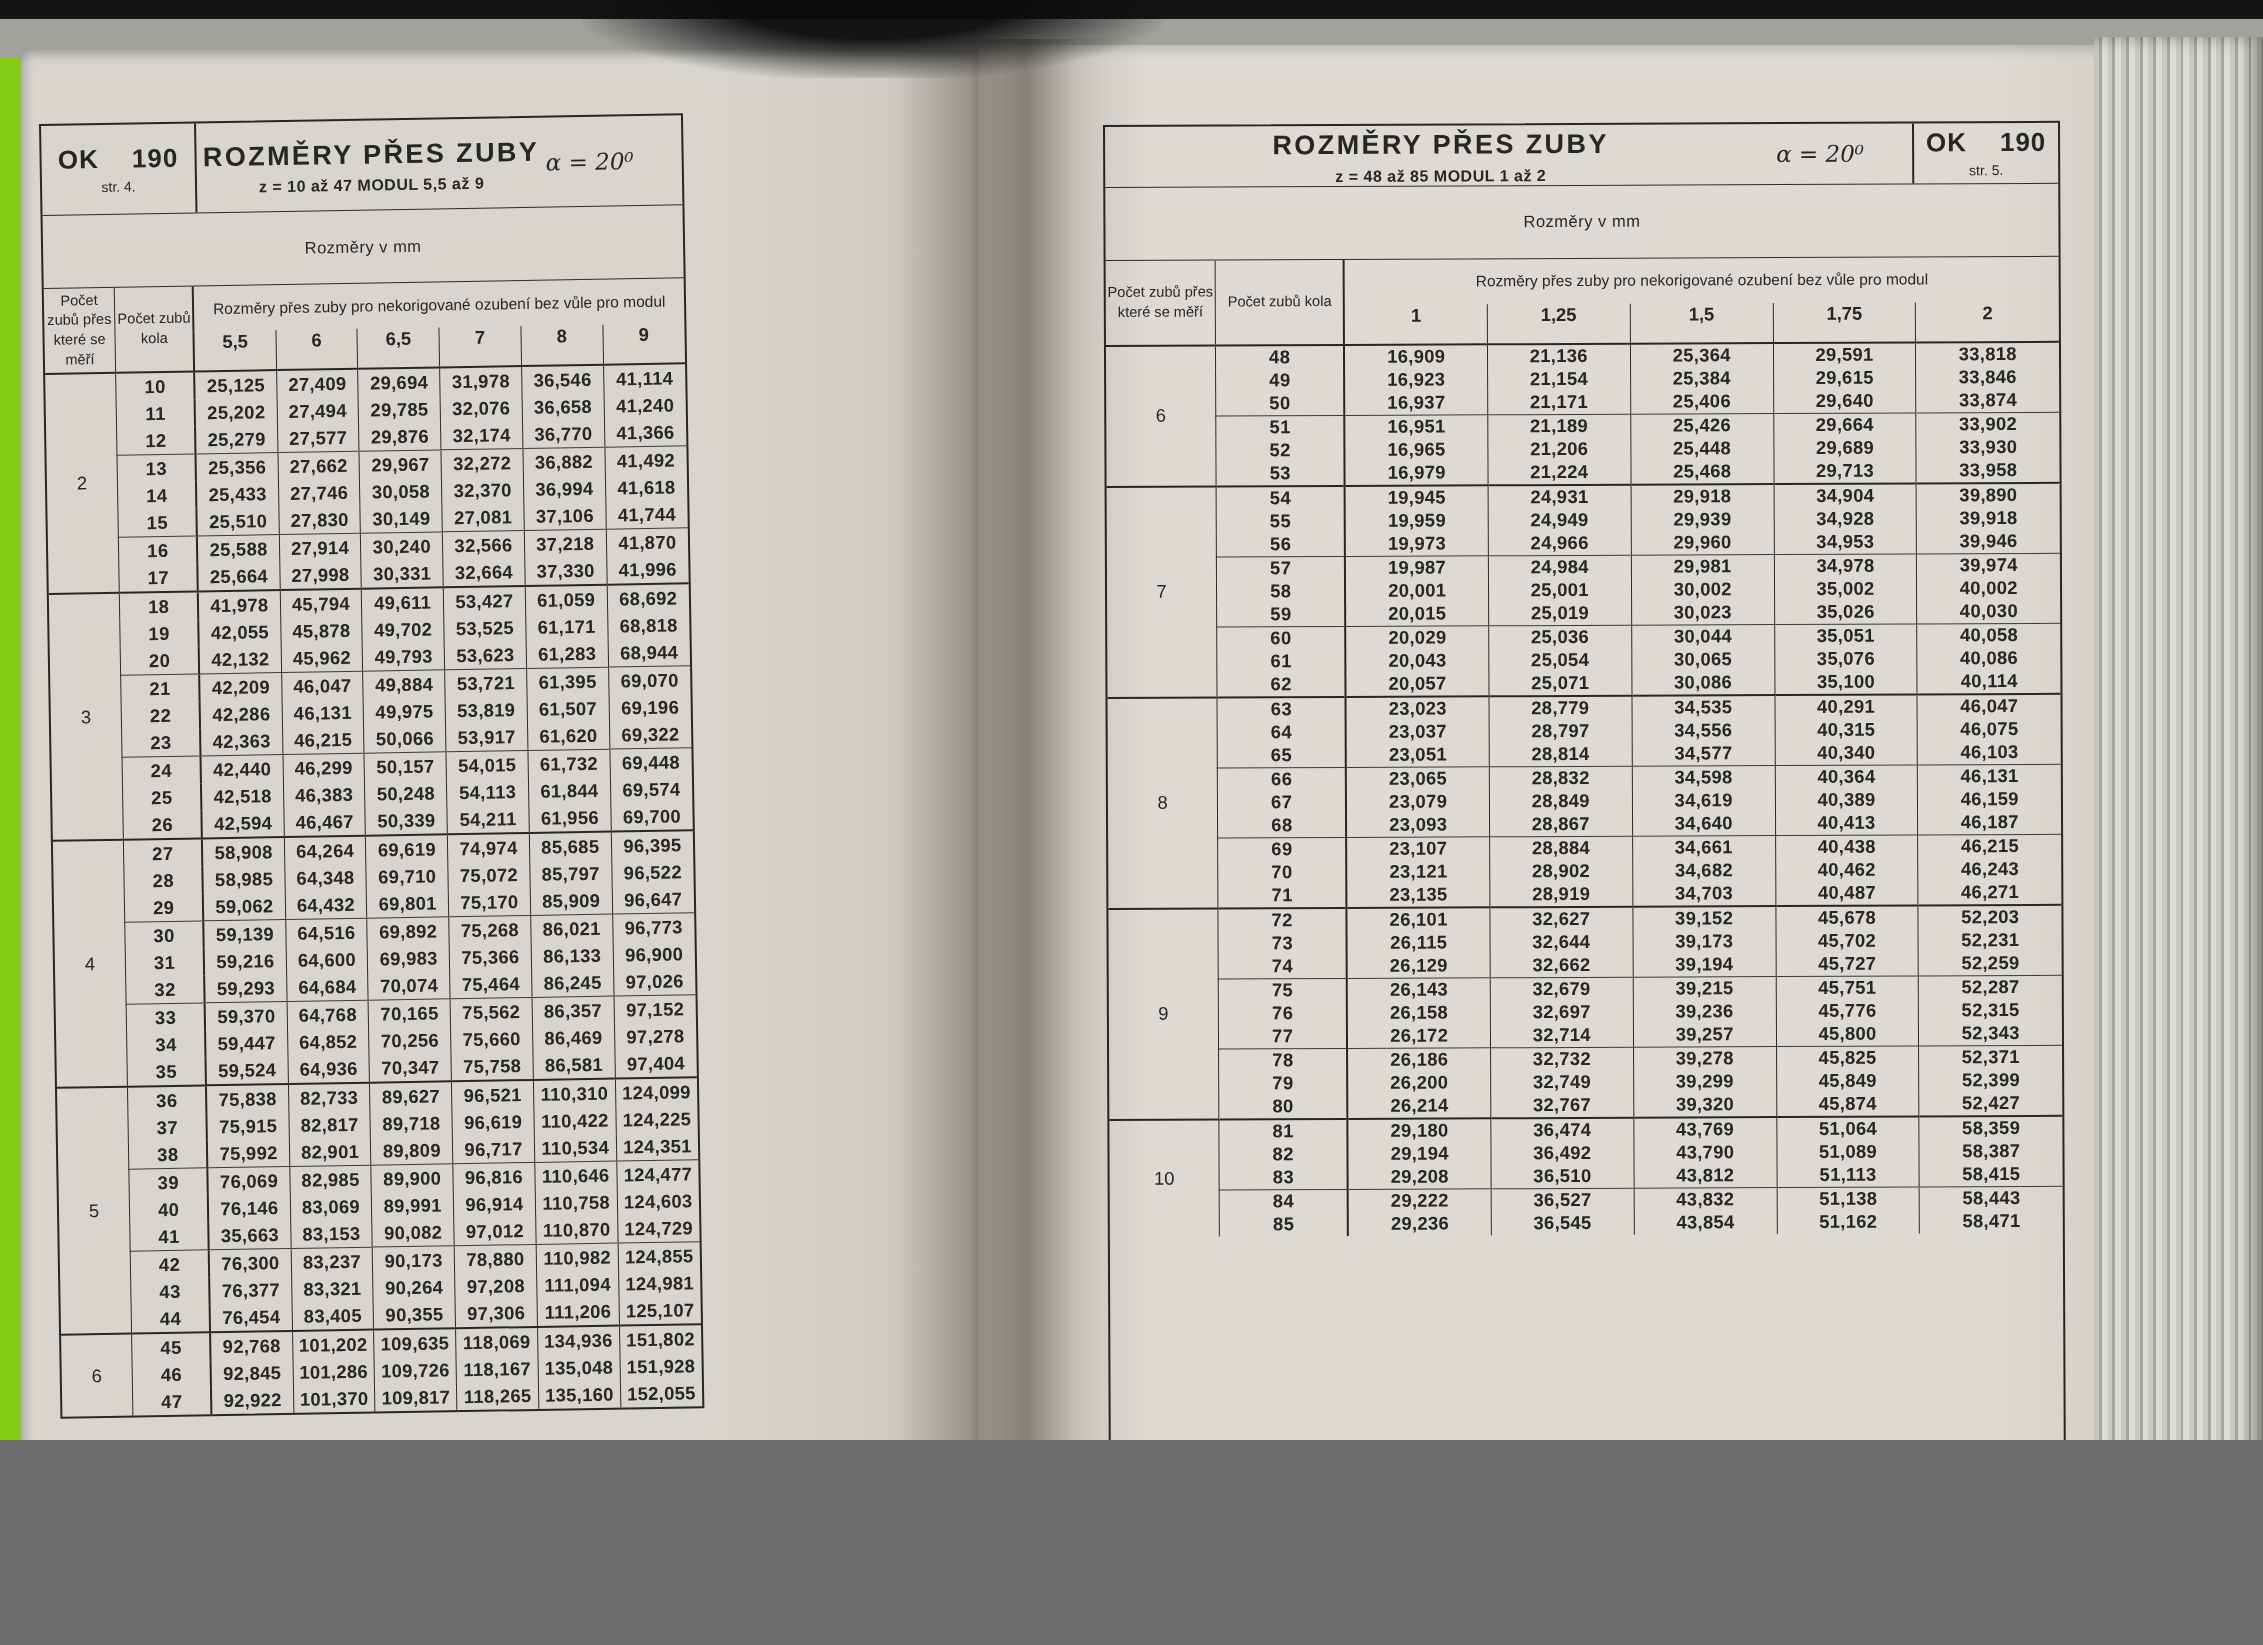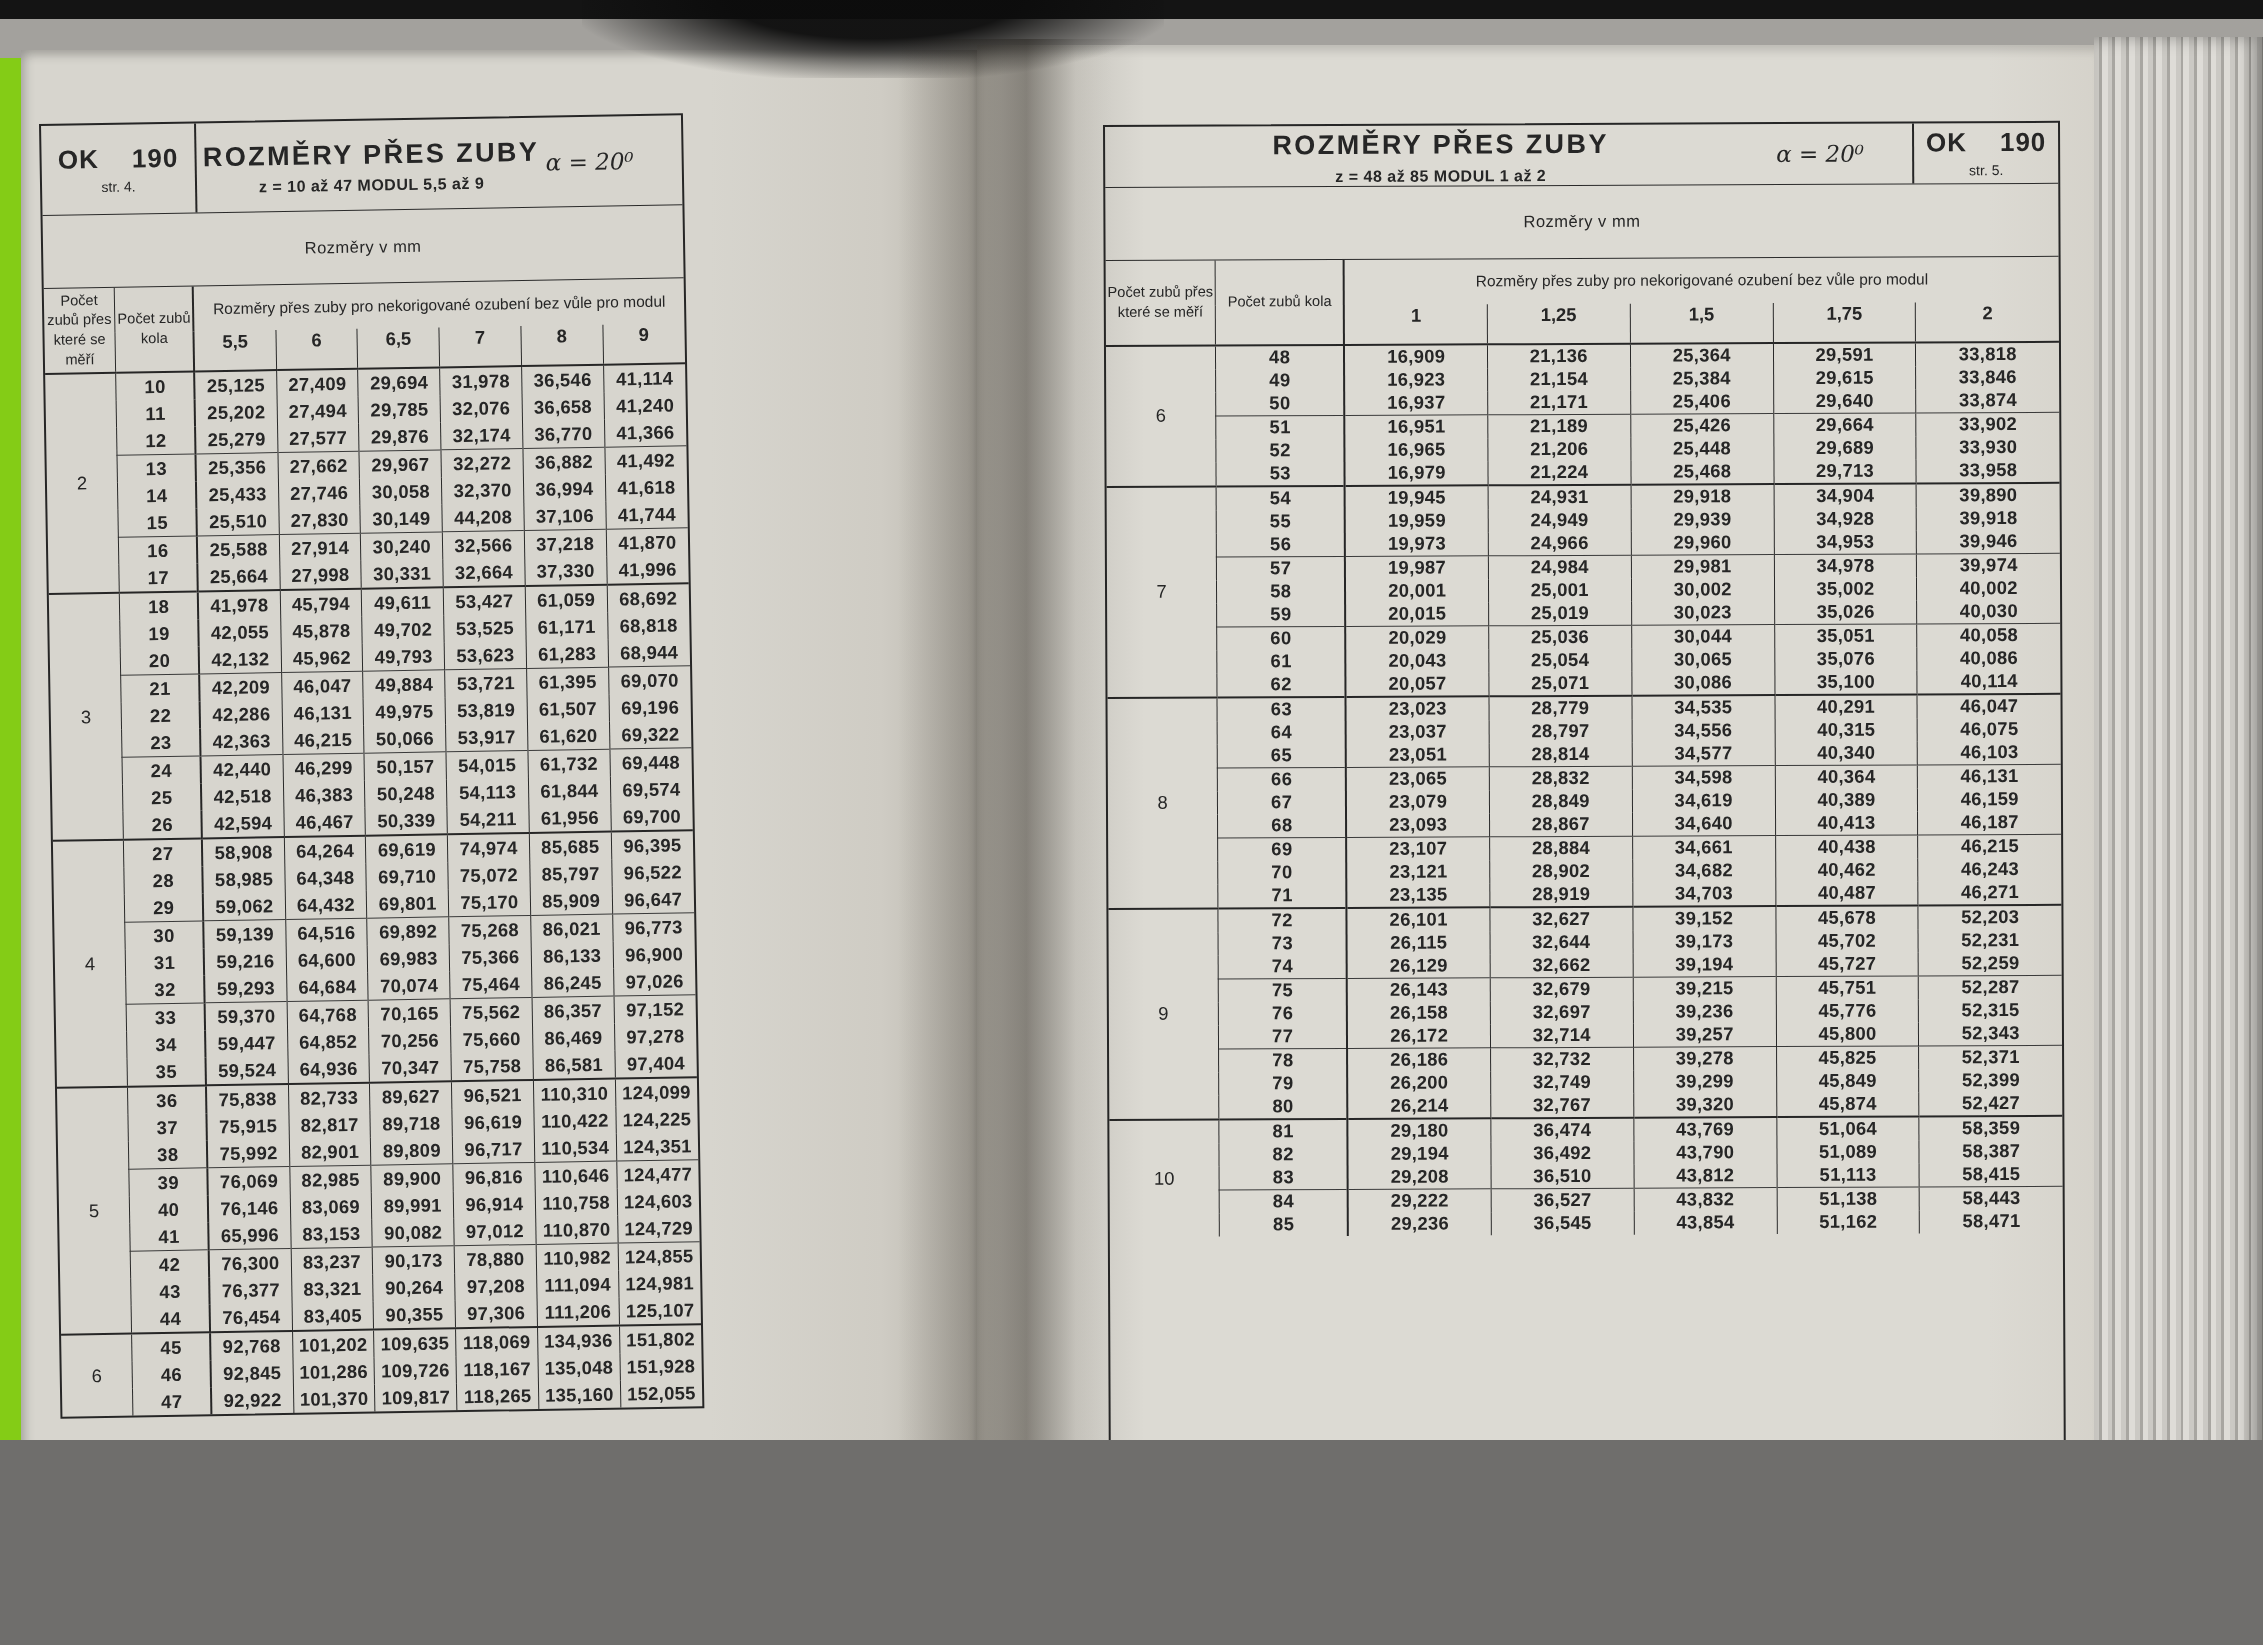--- a/index.html
+++ b/index.html
@@ -168,21 +168,21 @@
               <td class="dcol">30,058</td>
               <td class="dcol">32,370</td>
               <td class="dcol">36,994</td>
               <td class="dcol">41,618</td>
             </tr>
             <tr>
               <td class="tcol">15</td>
               <td class="dcol">25,510</td>
               <td class="dcol">27,830</td>
               <td class="dcol">30,149</td>
-              <td class="dcol">44,208</td>
+              <td class="dcol">27,081</td>
               <td class="dcol">37,106</td>
               <td class="dcol">41,744</td>
             </tr>
             <tr>
               <td class="tcol sub-start">16</td>
               <td class="dcol sub-start">25,588</td>
               <td class="dcol sub-start">27,914</td>
               <td class="dcol sub-start">30,240</td>
               <td class="dcol sub-start">32,566</td>
               <td class="dcol sub-start">37,218</td>
@@ -402,21 +402,21 @@
               <td class="tcol">40</td>
               <td class="dcol">76,146</td>
               <td class="dcol">83,069</td>
               <td class="dcol">89,991</td>
               <td class="dcol">96,914</td>
               <td class="dcol">110,758</td>
               <td class="dcol">124,603</td>
             </tr>
             <tr>
               <td class="tcol">41</td>
-              <td class="dcol">65,996</td>
+              <td class="dcol">35,663</td>
               <td class="dcol">83,153</td>
               <td class="dcol">90,082</td>
               <td class="dcol">97,012</td>
               <td class="dcol">110,870</td>
               <td class="dcol">124,729</td>
             </tr>
             <tr>
               <td class="tcol sub-start">42</td>
               <td class="dcol sub-start">76,300</td>
               <td class="dcol sub-start">83,237</td>

